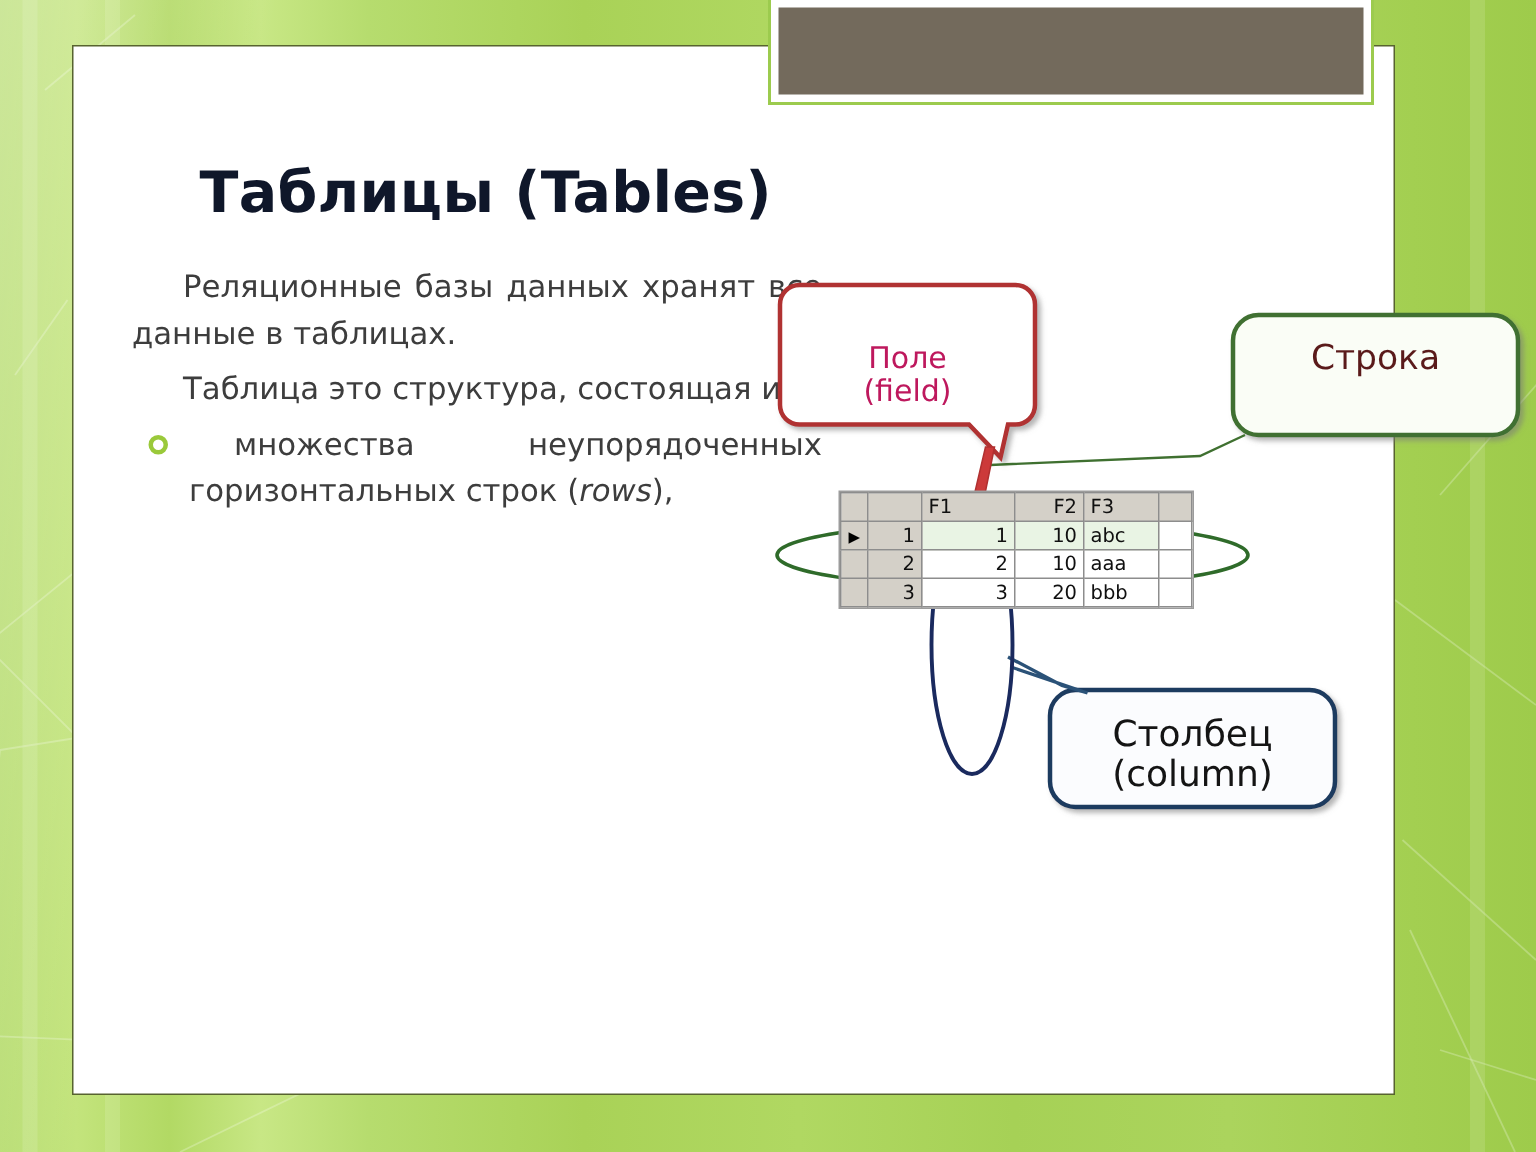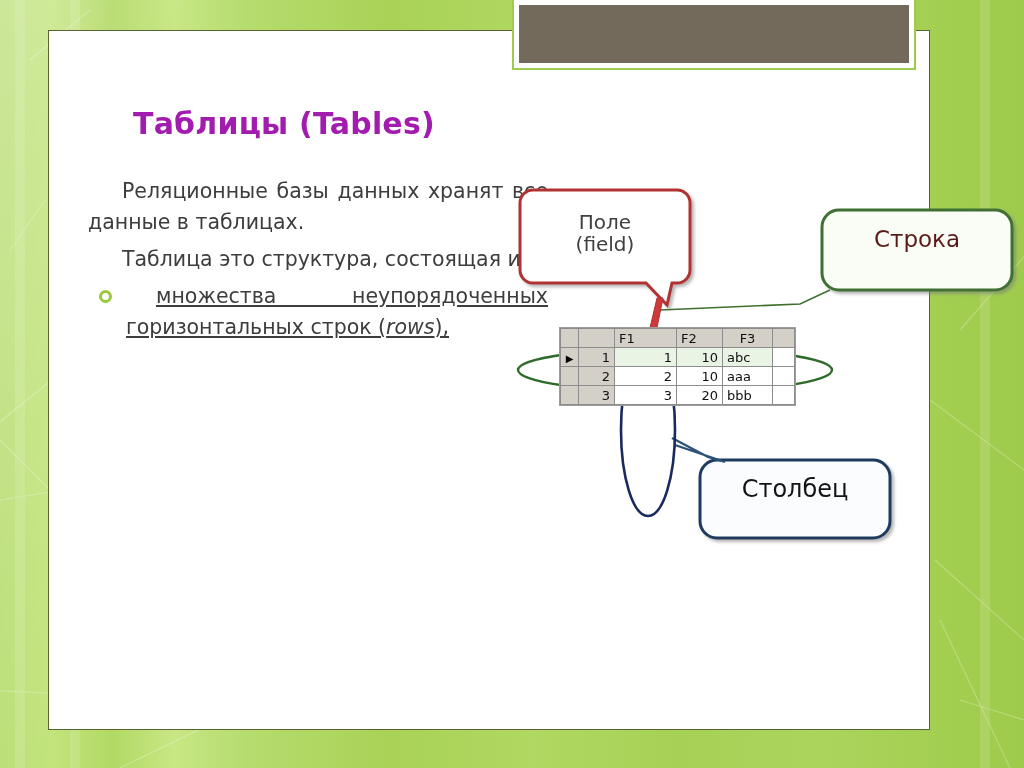--- a/index.html
+++ b/index.html
@@ -39,36 +39,36 @@
   #banner-frame{
     position:absolute;left:512px;top:-2px;width:404px;height:72px;
     background:#ffffff;border:2px solid #9ccb4e;box-sizing:border-box;
     padding:5px;
   }
   #banner-fill{width:100%;height:100%;background:#736a5c;}
 
   
   #title{
     position:absolute;left:133px;top:106px;
-    font-size:30px;font-weight:bold;color:#a21caf;
+    font-size:38px;font-weight:bold;color:#0f172a;
     letter-spacing:.2px;white-space:nowrap;
   }
 
   
   #body-col{
     position:absolute;left:88px;top:176px;width:460px;
     font-size:20.5px;line-height:31px;color:#3d3d3d;
   }
   .para{
     text-align:justify;text-justify:inter-word;
     text-indent:34px;margin:0 0 6px 0;
   }
   .bullet-item{
     position:relative;padding-left:38px;margin:5px 0 2px 0;
-    text-align:justify;text-justify:inter-word;text-decoration:underline;
+    text-align:justify;text-justify:inter-word;
   }
   .bullet-item .btxt{display:block;text-indent:30px;}
   .bullet-mark{
     position:absolute;left:11px;top:9px;width:13px;height:13px;
     border:3.5px solid #9ac93a;border-radius:50%;box-sizing:border-box;
     background:#ffffff;
   }
   .it{font-style:italic;}
 
   
@@ -87,21 +87,21 @@
   #dbtable td,#dbtable th{
     border:1px solid #8d8d8d;padding:1px 4px;height:19px;
     box-sizing:border-box;font-weight:normal;
   }
   .c-sel{width:18px;background:#d4d0c8;text-align:center;padding:0;}
   .c-num{width:36px;background:#d4d0c8;text-align:right;}
   .c-f1{width:62px;text-align:right;}
   .c-f2{width:46px;text-align:right;}
   .c-f3{width:50px;text-align:left;}
   .c-pad{width:22px;background:#ffffff;border-left:1px solid #8d8d8d;}
-  #dbtable thead td{background:#d4d0c8;text-align:center;}
+  #dbtable thead td{background:#d4d0c8;text-align:left;}
   #dbtable thead td.c-sel{background:#d4d0c8;}
   .hl{background:#e9f4e4;}
   .arrow-glyph{font-size:10px;line-height:1;color:#000;}
 
   .callout-text{
     position:absolute;text-align:center;line-height:1.12;
     font-family:"DejaVu Sans","Liberation Sans",sans-serif;
     pointer-events:none;white-space:nowrap;
   }
   .ct-l1{display:block;}
@@ -181,40 +181,41 @@
 
     <ellipse cx="148" cy="260" rx="27" ry="86" fill="none" stroke="#1a2a5e" stroke-width="2.6"></ellipse>
 
     <ellipse cx="175" cy="200" rx="157" ry="22" fill="none" stroke="#2f6b2a" stroke-width="2.4"></ellipse>
 
     <ellipse cx="152" cy="200" rx="31" ry="16" fill="none" stroke="#b03030" stroke-width="3"></ellipse>
 
     <path d="M163 128 L150 192 L142 192 L157 128 Z" fill="#cc3a3a" stroke="#b03030" stroke-width="1"></path>
   </svg>
 
-  <div class="callout-text" style="left:20px;top:41px;width:170px;font-size:20px;color:#404040;">
+  <div class="callout-text" style="left:20px;top:57px;width:170px;font-size:20px;color:#be185d;">
     <span class="ct-l1">Поле</span>
     <span class="ct-l2">(field)</span>
   </div>
 
   <div class="callout-text" style="left:322px;top:57px;width:190px;font-size:23px;color:#5a1a1a;">
     <span class="ct-l1">Строка</span>
   </div>
 
   <div class="callout-text" style="left:200px;top:306px;width:190px;font-size:24px;color:#141414;">
     <span class="ct-l1">Столбец</span>
+    <span class="ct-l2">(column)</span>
   </div>
 
   <table id="dbtable">
     <thead>
       <tr>
         <td class="c-sel"></td>
         <td class="c-num"></td>
         <td class="c-f1" style="text-align:left">F1</td>
-        <td class="c-f2" style="text-align:left">F2</td>
+        <td class="c-f2" style="text-align:right">F2</td>
         <td class="c-f3">F3</td>
         <td class="c-pad"></td>
       </tr>
     </thead>
     <tbody>
       <tr class="hl">
         <td class="c-sel"><span class="arrow-glyph">▶</span></td>
         <td class="c-num">1</td>
         <td class="c-f1">1</td>
         <td class="c-f2">10</td>

